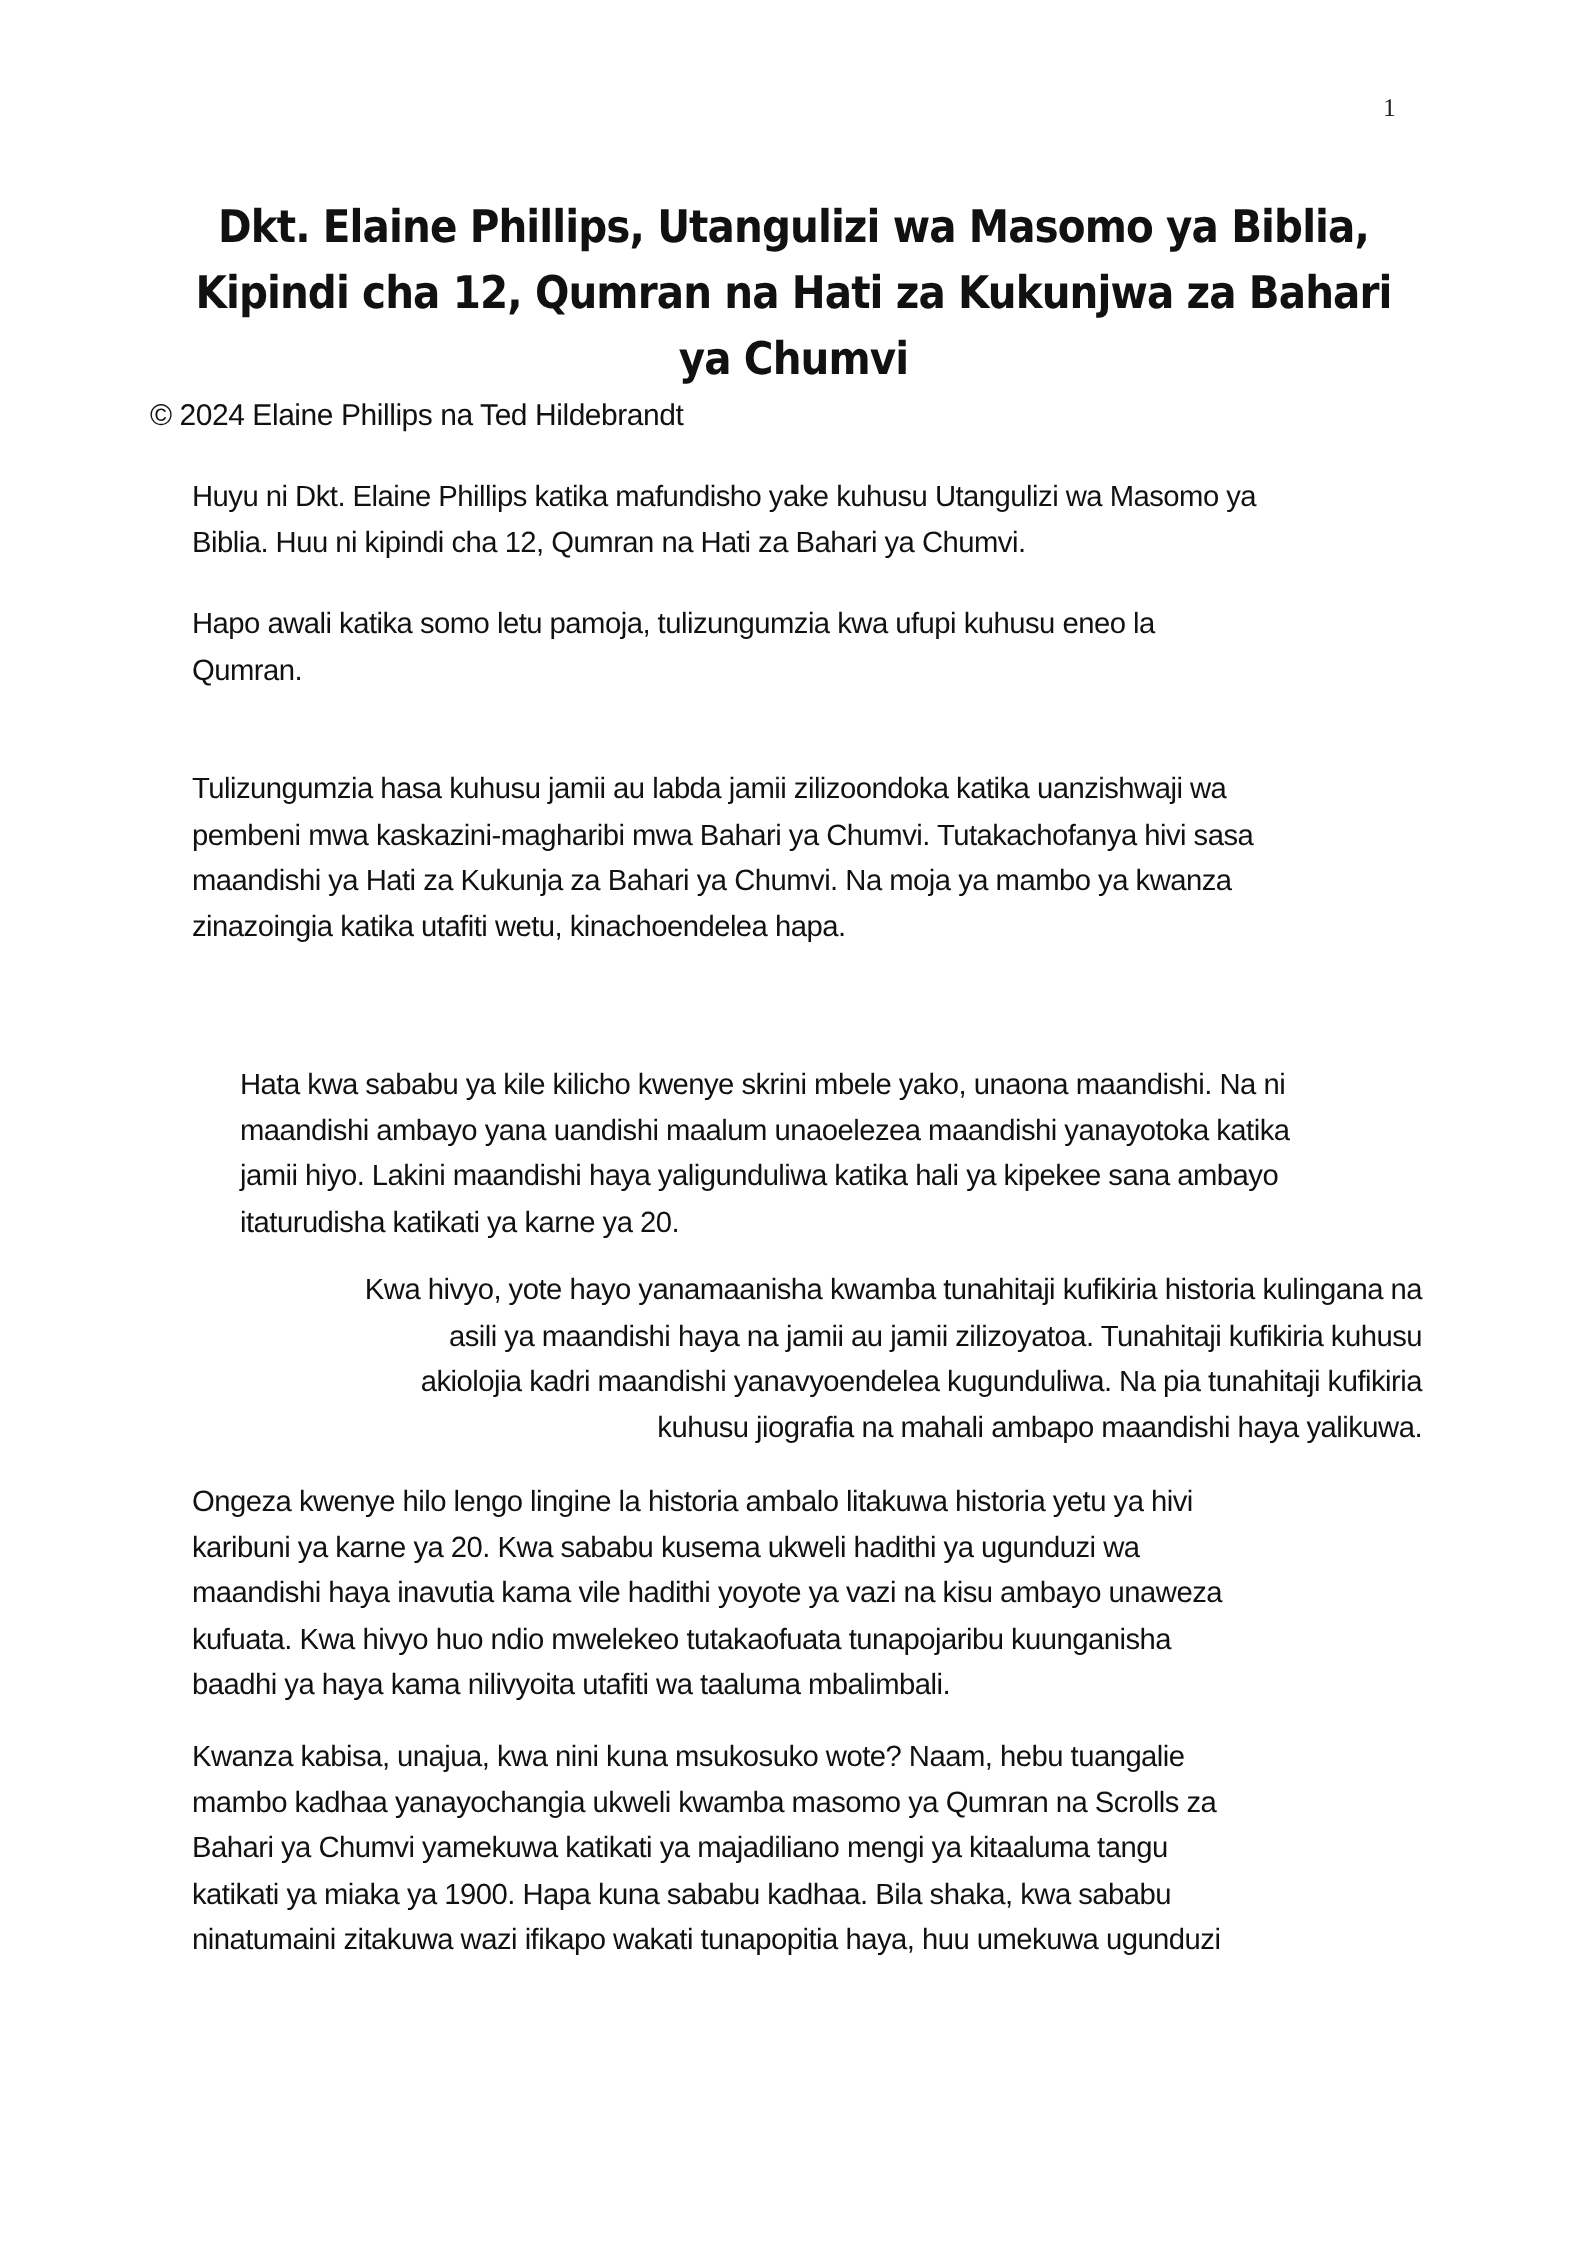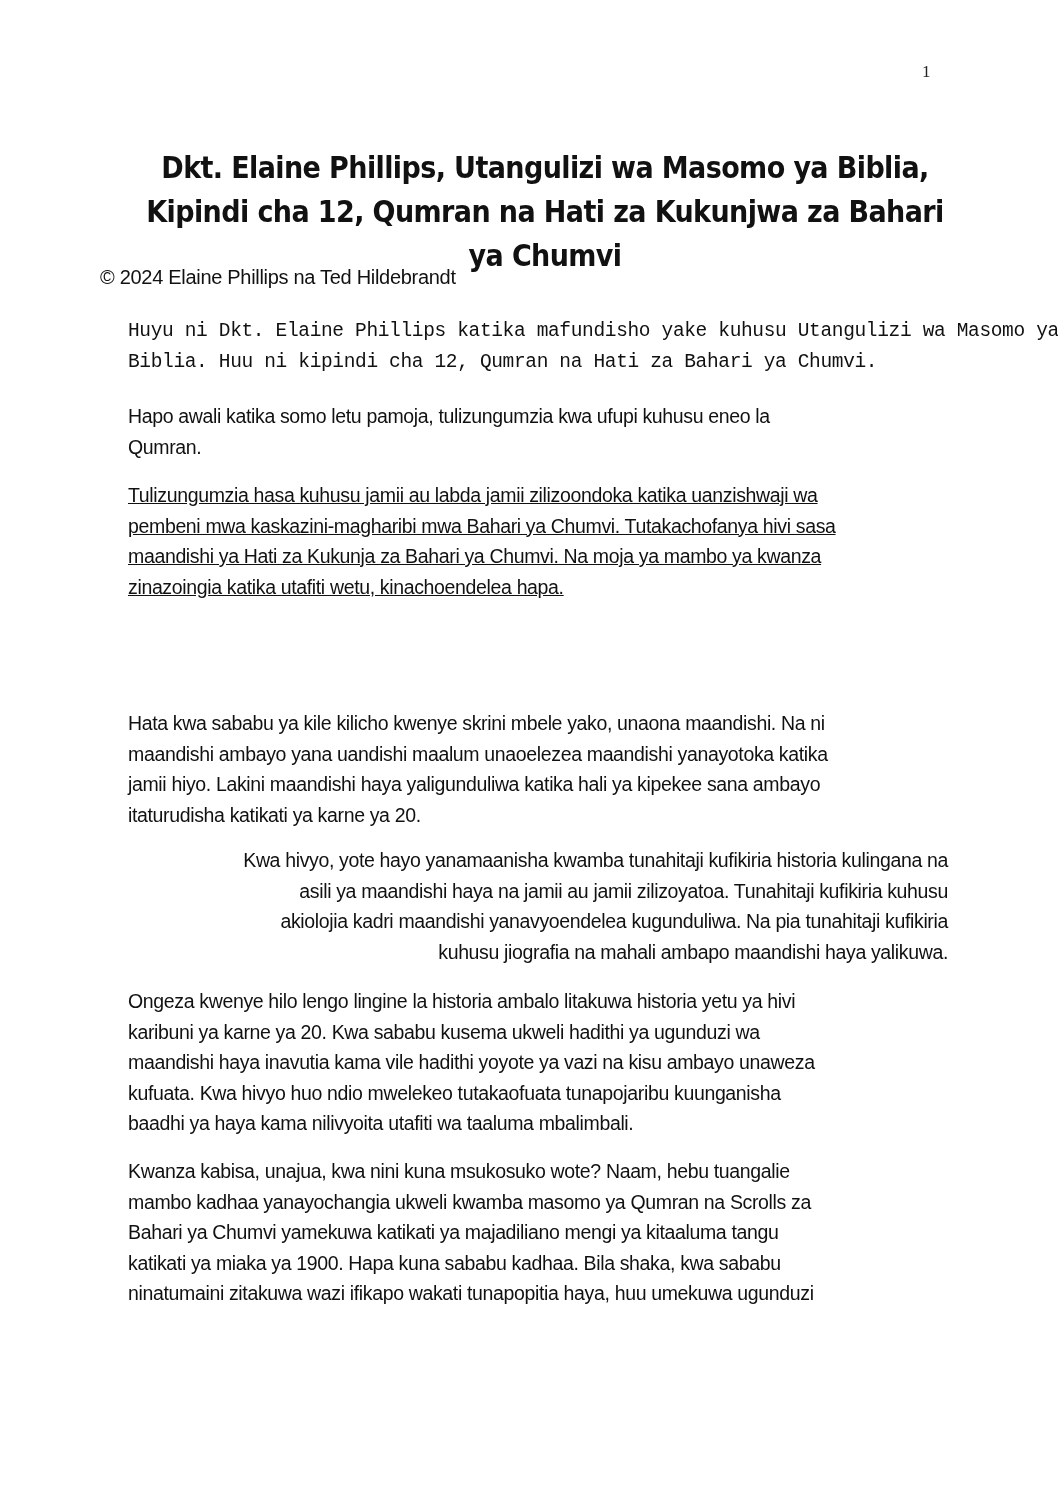--- a/index.html
+++ b/index.html
@@ -3,42 +3,42 @@
   <meta charset="utf-8">
   <style>
     html, body { margin: 0; padding: 0; background: #ffffff; }
     body { width: 1058px; height: 1497px; position: relative; overflow: hidden; color: #111111; }
     .page-number {
       position: absolute; top: 62px; left: 922px;
       font-family: "Liberation Serif", serif; font-size: 17px; color: #222;
     }
     .title {
       position: absolute; top: 130px; left: 100px; width: 858px;
-      text-align: center; margin: 16px;
+      text-align: center; margin: 0;
       font-family: "DejaVu Sans Condensed", "Liberation Sans Narrow", "Liberation Sans", sans-serif;
       font-weight: bold; font-size: 30px; line-height: 44px; letter-spacing: -0.6px;
       font-stretch: condensed;
     }
     .title .tline { display: block; white-space: nowrap; }
     .copyright {
       position: absolute; top: 264px; left: 100px; width: 858px; text-align: left;
       font-family: "Liberation Sans Narrow", "Liberation Sans", sans-serif;
       font-size: 20px; line-height: 26px; letter-spacing: -0.3px;
     }
     .body-text {
       position: absolute; left: 128px; width: 820px;
       font-family: "Liberation Sans Narrow", "Liberation Sans", sans-serif;
       font-size: 19.5px; line-height: 30.5px; letter-spacing: -0.35px;
       margin: 0;
     }
     .body-text .line { display: block; white-space: nowrap; }
-    #p1 { top: 316px; font-family: Liberation Mono, monospace; }
+    #p1 { top: 316px; }
     #p2 { top: 401px; }
-    #p3 { top: 480px; text-decoration: underline; }
-    #p4 { top: 708px; }
+    #p3 { top: 511px; }
+    #p4 { top: 708px; margin-left: 32px; }
     #p5 { top: 845px; text-align: right; }
     #p6 { top: 986px; }
     #p7 { top: 1156px; }
   </style>
 </head>
 <body>
 
 <div>
   <div class="page-number">1</div>
 

